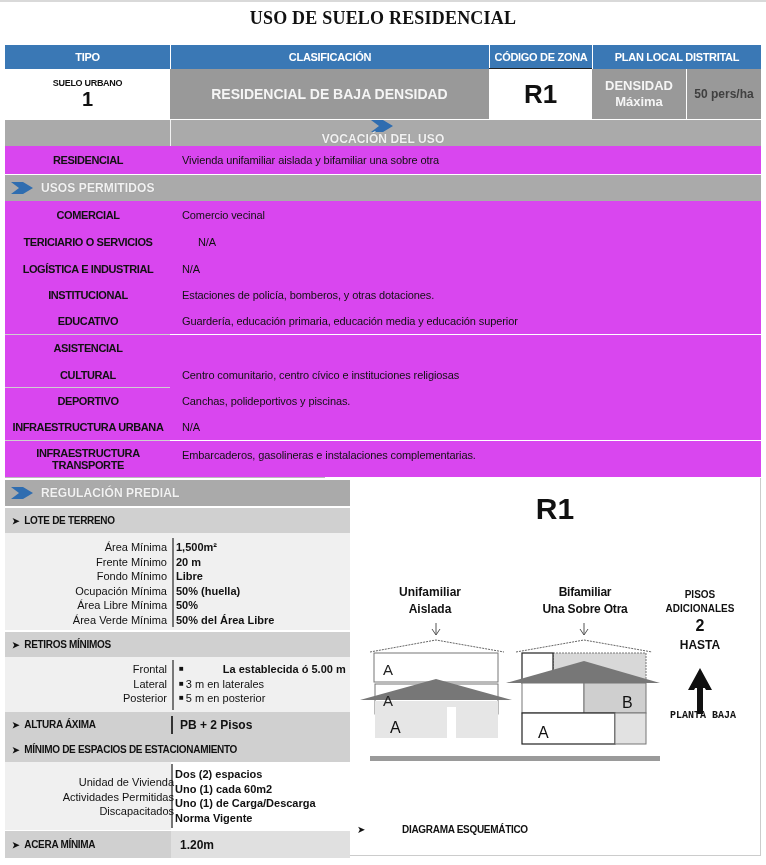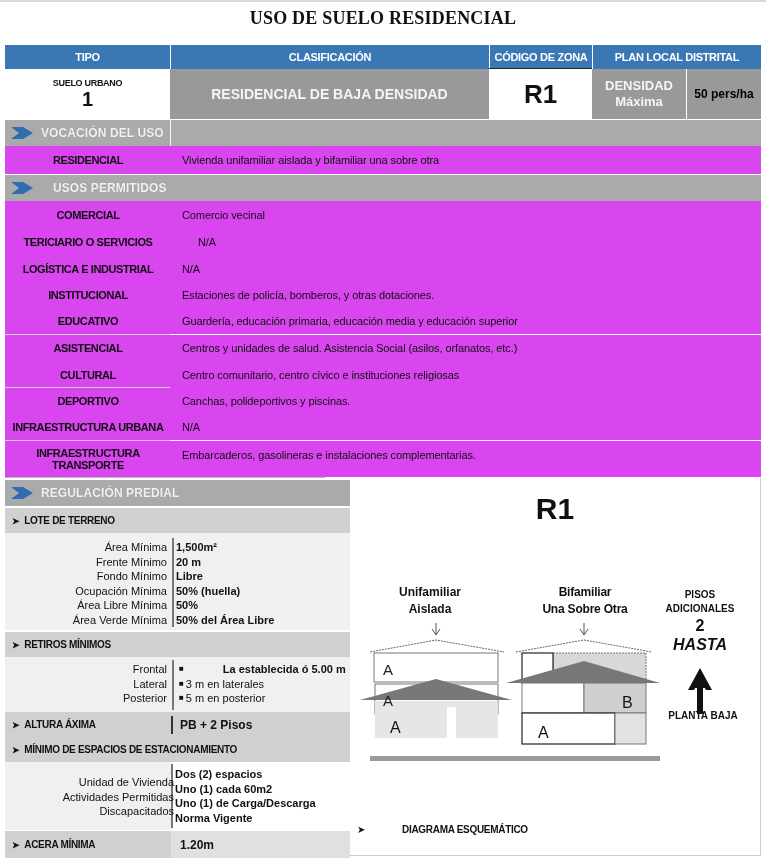--- a/index.html
+++ b/index.html
@@ -52,37 +52,37 @@
 <div class="cell" style="left:170px;top:69px;width:319px;height:50px;background:#999;color:#f5f5f5;font-size:14px;font-weight:bold;">
   <span>RESIDENCIAL DE BAJA DENSIDAD</span>
 </div>
 <div class="cell" style="left:489px;top:68px;width:103px;height:51px;background:#fff;border-top:1px solid #222;font-size:26px;font-weight:bold;">
   <span>R1</span>
 </div>
 <div class="cell" style="left:592px;top:69px;width:94px;height:50px;background:#999;color:#f5f5f5;font-size:13px;font-weight:bold;line-height:16px;">
   <span>DENSIDAD</span>
   <span>Máxima</span>
 </div>
-<div class="cell" style="left:686px;top:69px;width:75px;height:50px;background:#999;color:#000000;font-size:12px;font-weight:bold;border-left:1px solid #fff;">
+<div class="cell" style="left:686px;top:69px;width:75px;height:50px;background:#999;color:#404040;font-size:12px;font-weight:bold;border-left:1px solid #fff;">
   <span>50 pers/ha</span>
 </div>
 
-<div class="sect" style="top:120px;">
+<div class="sect" style="top:120px;flex-direction:column;">
   <svg class="chev" viewBox="0 0 22 12">
       <polygon points="0,0 12,0 22,6 12,12 0,12 8,6" fill="#2f6db0"></polygon>
     </svg>
   <span class="lbl">VOCACIÓN DEL USO</span>
   <div style="position:absolute;left:165px;top:0;width:1px;height:26px;background:#f2f2f2;"></div>
 </div>
 <div class="row" style="top:146px;height:28px;">
   <div class="k">RESIDENCIAL</div>
   <div class="v">Vivienda unifamiliar aislada y bifamiliar una sobre otra</div>
 </div>
 
-<div class="sect" style="top:175px;gap:12px;">
+<div class="sect" style="top:175px;">
   <svg class="chev" viewBox="0 0 22 12">
       <polygon points="0,0 12,0 22,6 12,12 0,12 8,6" fill="#2f6db0"></polygon>
     </svg>
   <span class="lbl">USOS PERMITIDOS</span>
 </div>
 <div class="row" style="top:201px;height:27px;">
   <div class="k">COMERCIAL</div>
   <div class="v">Comercio vecinal</div>
 </div>
 <div class="row" style="top:228px;height:27px;gap:16px;">
@@ -97,21 +97,20 @@
   <div class="k">INSTITUCIONAL</div>
   <div class="v">Estaciones de policía, bomberos, y otras dotaciones.</div>
 </div>
 <div class="row" style="top:308px;height:26px;">
   <div class="k">EDUCATIVO</div>
   <div class="v">Guardería, educación primaria, educación media y educación superior</div>
 </div>
 <div class="rowline" style="left:5px;top:334px;width:165px;"></div>
 <div class="row" style="top:335px;height:26px;">
   <div class="k">ASISTENCIAL</div>
-  <div class="v">Centros y unidades de salud. Asistencia Social (asilos, orfanatos, etc.)</div>
 </div>
 <div class="row" style="top:361px;height:27px;">
   <div class="k">CULTURAL</div>
   <div class="v">Centro comunitario, centro cívico e instituciones religiosas</div>
 </div>
 <div class="rowline" style="left:5px;top:387px;width:165px;"></div>
 <div class="row" style="top:388px;height:26px;">
   <div class="k">DEPORTIVO</div>
   <div class="v">Canchas, polideportivos y piscinas.</div>
 </div>
@@ -230,21 +229,21 @@
   </div>
   <div class="dtxt" style="left:30px;top:106px;width:100px;font-size:12px;line-height:17px;">
     <div>Unifamiliar</div>
     <div>Aislada</div>
   </div>
 
   <div class="dtxt" style="left:305px;top:110px;width:90px;font-size:10px;line-height:14px;">
     <div>PISOS</div>
     <div>ADICIONALES</div>
     <div style="font-size:16px;line-height:20px;">2</div>
-    <div style="font-size:16px;line-height:18px;font-style:italic;">HASTA</div>
+    <div style="font-size:12px;line-height:18px;">HASTA</div>
   </div>
 
   <svg style="position:absolute;left:0;top:0;" width="411" height="378" viewBox="0 0 411 378">
 
     <g stroke="#555" stroke-width="1" fill="none">
       <line x1="86" y1="145" x2="86" y2="157"></line>
         <polyline points="82,151 86,157 90,151"></polyline>
       <line x1="234" y1="145" x2="234" y2="157"></line>
         <polyline points="230,151 234,157 238,151"></polyline>
     </g>
@@ -272,17 +271,17 @@
 
     <rect x="20" y="278" width="290" height="5" fill="#888" opacity="0.85"></rect>
 
     <g>
       <rect x="347" y="206" width="6" height="30" fill="#111"></rect>
       <polygon points="338,212 350,190 362,212 356,212 350,202 344,212" fill="#111"></polygon>
       <polygon points="343,210 350,194 357,210" fill="#111"></polygon>
     </g>
   </svg>
 
-  <div class="dtxt" style="left:308px;top:232px;width:90px;font-size:10px;">PLANTA BAJA</div>
+  <div class="dtxt" style="left:308px;top:232px;width:90px;font-size:10px;font-family:Liberation Mono, monospace;">PLANTA BAJA</div>
 
   <div style="position:absolute;left:7px;top:346px;font-size:10px;">➤</div>
   <div class="dtxt" style="left:52px;top:346px;font-size:10px;letter-spacing:-0.3px;text-align:left;">DIAGRAMA ESQUEMÁTICO</div>
 </div>
 
 </body></html>

